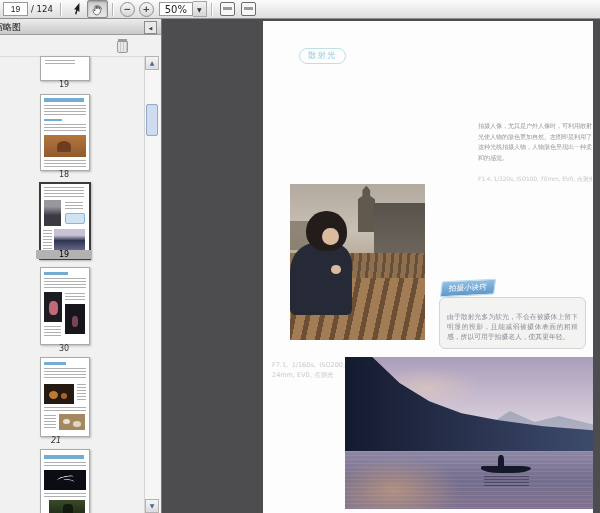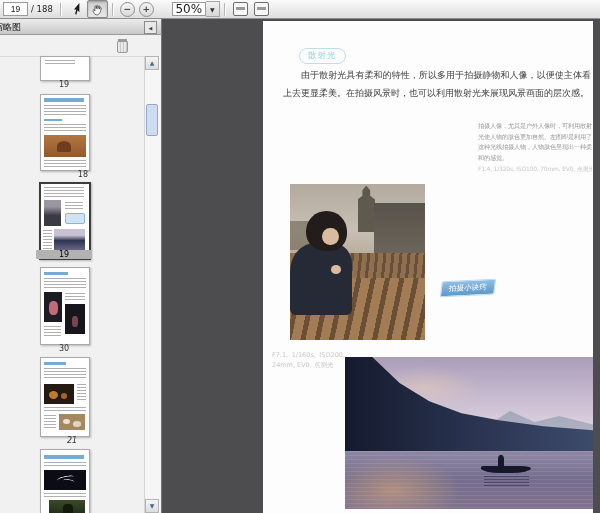--- a/index.html
+++ b/index.html
@@ -14,22 +14,22 @@
     text-align:center;padding:0;margin:0;color:#222;}
   .tb-text{font-size:8.5px;color:#222;margin:0 3px;}
   .tb-sep{width:1px;height:13px;background:#b5b5b5;margin:0 4px;border-right:1px solid #fff;}
   .tool-btn{width:19px;height:16px;display:flex;align-items:center;justify-content:center;border:1px solid transparent;border-radius:2px;}
   .tool-btn.active{border:1px solid #8a8a8a;background:linear-gradient(180deg,#cycle,#e6e6e6);background:linear-gradient(180deg,#cccccc,#e9e9e9);box-shadow:inset 0 1px 2px rgba(0,0,0,.25);}
   .cursor-arrow{width:9px;height:12px;background:#1a1a1a;transform:scaleX(-1);
     clip-path:polygon(18% 0%,18% 78%,38% 60%,52% 97%,66% 90%,52% 55%,78% 55%);}
   .round-btn{width:13px;height:13px;border-radius:50%;border:1px solid #8f8f8f;
     background:linear-gradient(180deg,#f6f6f6,#d8d8d8);display:flex;align-items:center;justify-content:center;
     font-size:9px;color:#444;line-height:1;margin:0 2px;font-weight:bold;}
-  .zoom-box{width:32px;height:12px;border:1px solid #9a9a9a;background:#fff;font-size:12px;color:#222;
-    display:flex;align-items:center;justify-content:center;margin-left:16px;}
+  .zoom-box{width:32px;height:12px;border:1px solid #9a9a9a;background:#fff;font-size:10px;color:#222;
+    display:flex;align-items:center;justify-content:center;margin-left:3px;}
   .zoom-drop{width:13px;height:14px;border:1px solid #a5a5a5;border-left:none;background:linear-gradient(180deg,#f2f2f2,#d5d5d5);
     display:flex;align-items:center;justify-content:center;font-size:6px;color:#333;}
   .fit-icon{width:13px;height:12px;border:1px solid #6d6d6d;border-radius:2px;background:#f7f7f7;position:relative;margin:0 3px;}
   .fit-icon::before{content:"";position:absolute;left:2px;right:2px;top:4px;height:3px;background:#9a9a9a;}
 
   
   .panel-header{position:absolute;left:0;top:19px;width:162px;height:16px;box-sizing:border-box;
     background:linear-gradient(180deg,#ececec,#c9c9c9);border-bottom:1px solid #9b9b9b;border-right:1px solid #777;
     overflow:hidden;}
   .panel-title{position:absolute;left:-6px;top:2px;font-size:9px;color:#111;}
@@ -60,21 +60,21 @@
   .main{position:absolute;left:162px;top:19px;right:0;bottom:0;background:#4d4d50;}
   .page{position:absolute;left:101px;top:2px;width:330px;height:492px;background:#fdfdfd;}
 
   .sec-pill{position:absolute;left:36px;top:27px;font-size:8.5px;color:#98cfdd;border:1px solid #bcdfe8;
     border-radius:8px;padding:1px 8px;letter-spacing:1px;}
   .body-text{position:absolute;left:20px;top:46px;width:308px;font-size:9px;line-height:17.6px;color:#3f3f3f;
     text-align:justify;}
   .body-text p{margin:0;text-indent:2em;}
   .cap-right{position:absolute;left:215px;top:100px;width:114px;font-size:6.2px;line-height:10.6px;color:#9a9a9a;
     text-align:justify;letter-spacing:-0.2px;}
-  .cap-settings{margin-top:1px;color:#c9c9c9;font-size:6px;white-space:nowrap;overflow:hidden;}
+  .cap-settings{margin-top:11px;color:#c9c9c9;font-size:6px;white-space:nowrap;overflow:hidden;}
 
   .photo{position:absolute;overflow:hidden;}
   .photo>div{position:absolute;}
 
   
   .portrait{left:27px;top:163px;width:135px;height:156px;background:linear-gradient(180deg,#b2aa9f 0%,#c8c0b4 30%,#b9ac9c 46%);}
   .pp-bldgL{left:0;top:24%;width:20%;height:18%;background:#7a7162;opacity:.75;}
   .pp-tower{left:50%;top:1%;width:13%;height:30%;background:#5f594e;
     clip-path:polygon(50% 0,72% 10%,72% 22%,100% 30%,100% 100%,0 100%,0 30%,28% 22%,28% 10%);}
   .pp-bldgR{left:62%;top:12%;width:38%;height:36%;background:linear-gradient(180deg,#57524c,#6f6append);background:linear-gradient(180deg,#57524c,#6f675c);}
@@ -111,21 +111,21 @@
   .lk-person{left:61.5%;top:64.5%;width:2.6%;height:8%;background:#141828;border-radius:40% 40% 0 0;}
   .lk-reflect{left:56%;top:78%;width:18%;height:7%;background:repeating-linear-gradient(180deg,rgba(20,24,40,.45) 0 1px,transparent 1px 3px);}
 </style>
 </head>
 <body>
 
 <div class="window">
 
   <div class="toolbar">
     <input class="page-input" value="19" style="">
-    <span class="tb-text">/ 188</span>
+    <span class="tb-text">/ 124</span>
     <span class="tb-sep"></span>
     <span class="tool-btn">
         <span class="cursor-arrow"></span>
       </span>
     <span class="tool-btn active">
       <svg viewBox="0 0 16 16" width="13" height="13">
           <path d="M5 14 C3.5 12.5 2.5 10.5 2.5 9 C2.5 8 3.5 7.8 4 8.6 L4.8 9.8 L4.8 4.5 C4.8 3.4 6.2 3.4 6.3 4.5 L6.5 7 L6.9 3.6 C7 2.5 8.4 2.6 8.4 3.7 L8.5 7 L9.2 4.2 C9.5 3.2 10.8 3.5 10.7 4.5 L10.4 7.5 L11.2 5.9 C11.6 5 12.8 5.4 12.6 6.4 C12.2 8.4 11.8 10.6 11 12 C10.2 13.5 8.5 14.8 6.8 14.6 Z" fill="#fbfbfb" stroke="#3a3a3a" stroke-width="0.9"></path>
         </svg>
     </span>
     <span class="tb-sep"></span>
@@ -164,21 +164,21 @@
     <div class="thumb" style="left:40px;top:59px;width:48px;height:75px;">
       <span class="bar-blue" style="left:3px;top:3px;width:40px;height:4px;"></span>
       <span class="tl" style="left:3px;top:10px;width:42px;height:12px;"></span>
       <span class="bar-blue" style="left:3px;top:24px;width:18px;height:2px;"></span>
       <span class="tl" style="left:3px;top:29px;width:42px;height:8px;"></span>
       <span style="position:absolute;left:3px;top:40px;width:42px;height:22px;background:linear-gradient(180deg,#b5763f,#8f5a2e);">
         <span style="position:absolute;left:30%;top:25%;width:35%;height:50%;background:#6e3c1e;border-radius:50% 50% 20% 20%;display:block;"></span>
       </span>
       <span class="tl" style="left:3px;top:65px;width:42px;height:7px;"></span>
     </div>
-    <div class="thumb-label" style="left:40px;top:135px;text-align:right;">18</div>
+    <div class="thumb-label" style="left:40px;top:135px;">18</div>
 
     <div class="thumb selected" style="left:39px;top:147px;width:48px;height:74px;">
       <span class="tl" style="left:3px;top:3px;width:40px;height:10px;"></span>
       <span style="position:absolute;left:3px;top:16px;width:17px;height:26px;background:linear-gradient(180deg,#9a96a0 25%,#3a3a42 60%);"></span>
       <span class="tl" style="left:24px;top:18px;width:18px;height:8px;"></span>
       <span style="position:absolute;left:24px;top:29px;width:18px;height:9px;background:#cfe3f2;border:1px solid #8ab4d8;border-radius:2px;"></span>
       <span class="tl" style="left:2px;top:46px;width:9px;height:20px;"></span>
       <span style="position:absolute;left:13px;top:45px;width:31px;height:21px;background:linear-gradient(180deg,#c9c2d4 30%,#2e3550 55%,#6a6484);"></span>
       <span class="handle"></span>
     </div>
@@ -206,21 +206,21 @@
         <span style="position:absolute;left:55%;top:45%;width:22%;height:30%;background:#a8622a;border-radius:50%;display:block;"></span>
       </span>
       <span class="tl" style="left:36px;top:26px;width:9px;height:16px;"></span>
       <span class="tl" style="left:3px;top:49px;width:42px;height:5px;"></span>
       <span style="position:absolute;left:18px;top:56px;width:26px;height:16px;background:#a58860;">
         <span style="position:absolute;left:15%;top:30%;width:28%;height:35%;background:#e8e2d4;border-radius:50%;display:block;"></span>
         <span style="position:absolute;left:55%;top:45%;width:30%;height:35%;background:#ded6c4;border-radius:50%;display:block;"></span>
       </span>
       <span class="tl" style="left:3px;top:57px;width:12px;height:14px;"></span>
     </div>
-    <div class="thumb-label" style="left:48px;top:401px;font-style:italic;">21</div>
+    <div class="thumb-label" style="left:32px;top:401px;font-style:italic;">21</div>
 
     <div class="thumb" style="left:40px;top:414px;width:48px;height:64px;">
       <span class="bar-blue" style="left:3px;top:5px;width:40px;height:4px;"></span>
       <span class="tl" style="left:3px;top:12px;width:42px;height:6px;"></span>
       <span style="position:absolute;left:3px;top:20px;width:42px;height:20px;background:#0c0c14;">
         <span style="position:absolute;left:30%;top:30%;width:40%;height:20%;border-top:1px solid #dfe6ef;border-radius:50%;display:block;transform:rotate(-12deg);"></span>
         <span style="position:absolute;left:45%;top:45%;width:25%;height:18%;border-top:1px solid #aebacd;border-radius:50%;display:block;transform:rotate(10deg);"></span>
       </span>
       <span class="tl" style="left:3px;top:43px;width:42px;height:5px;"></span>
       <span style="position:absolute;left:8px;top:50px;width:36px;height:14px;background:linear-gradient(180deg,#3a4a28,#222e18);">
@@ -238,41 +238,41 @@
         </span>
     </div>
   </div>
 
   <div class="main">
     <div class="page">
 
       <span class="sec-pill">散射光</span>
 
       <div class="body-text">
-        <p>由于散射光具有柔和的特性，所以多用于拍摄静物和人像，以便使主体看上去更显柔美。在拍摄风景时，也可以利用散射光来展现风景画面的层次感。</p>
       </div>
 
       <div class="cap-right">
         <div>拍摄人像，尤其是户外人像时，可利用散射光使人物的肤色更加自然。左图即是利用了这种光线拍摄人物，人物肤色呈现出一种柔和的感觉。</div>
         <div class="cap-settings">F1.4, 1/320s, ISO100, 70mm, EV0, 点测光</div>
       </div>
 
       <div class="photo portrait">
         <div class="pp-bldgL"></div>
         <div class="pp-tower"></div>
         <div class="pp-bldgR"></div>
         <div class="pp-benchTop"></div>
         <div class="pp-benchBot"></div>
         <div class="pp-body"></div>
         <div class="pp-hair"></div>
         <div class="pp-face"></div>
         <div class="pp-hand"></div>
       </div>
 
       <div class="tip-badge">拍摄小诀窍</div>
+      <div class="tip-box">由于散射光多为软光，不会在被摄体上留下明显的投影，且能减弱被摄体表面的粗糙感，所以可用于拍摄老人，使其更年轻。</div>
 
       <div class="cap-left">
         <div class="cap-settings">F7.1, 1/160s, ISO200, 24mm, EV0, 点测光</div>
       </div>
 
       <div class="photo lake">
         <div class="lk-warm"></div>
         <div class="lk-far"></div>
         <div class="lk-main"></div>
         <div class="lk-water"></div>

